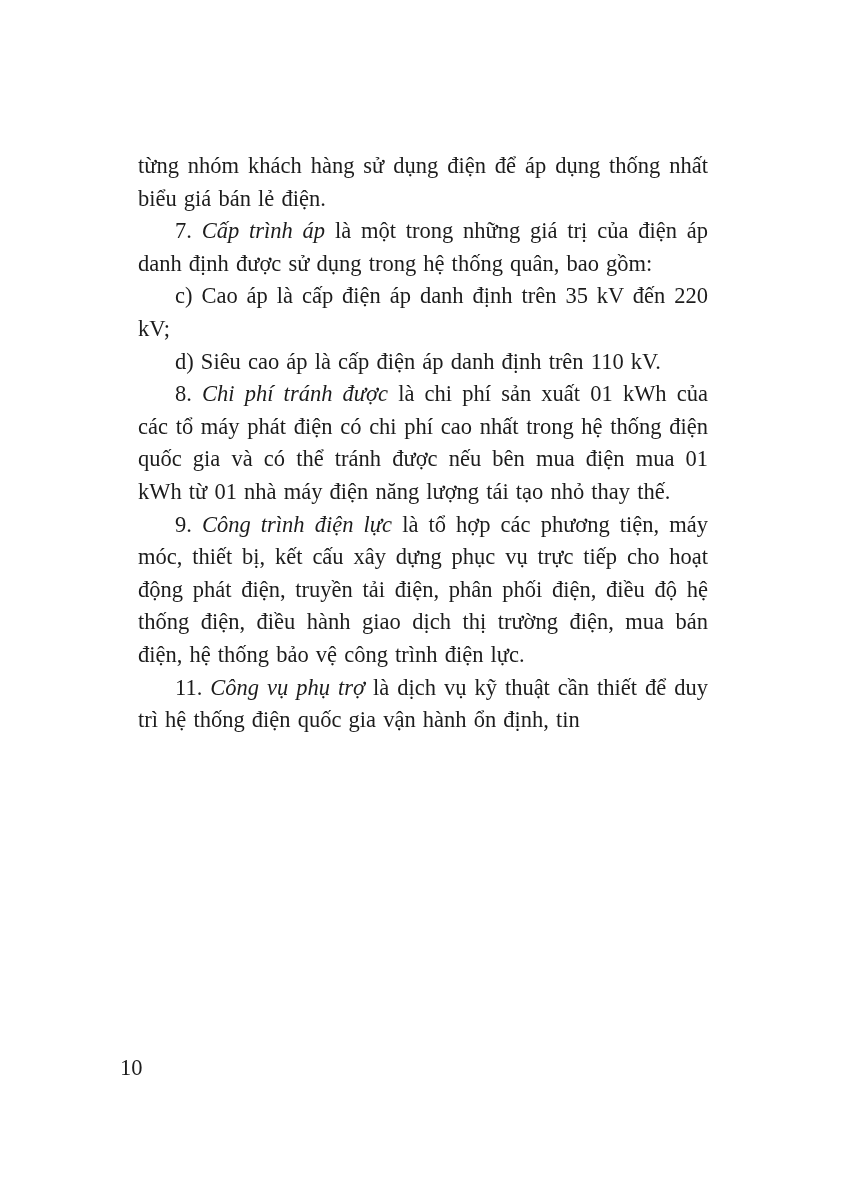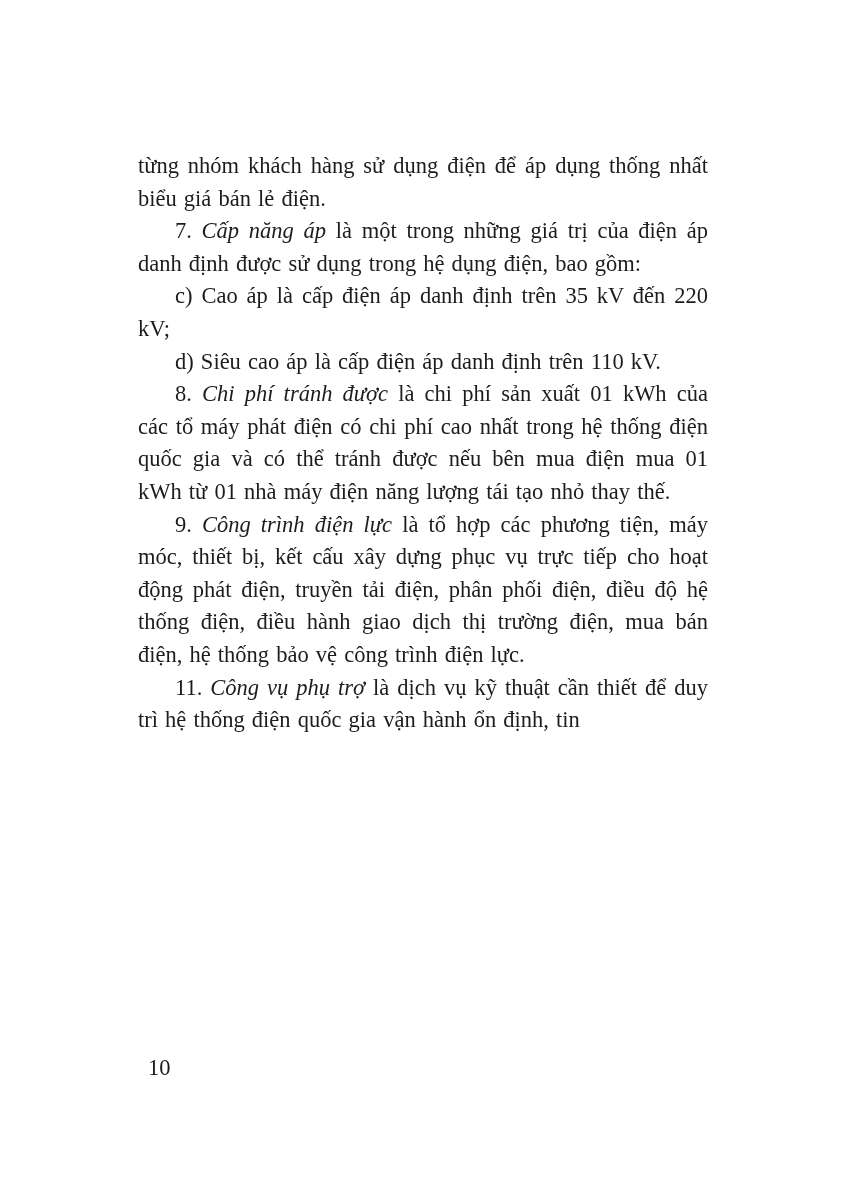--- a/index.html
+++ b/index.html
@@ -26,35 +26,35 @@
     font-size: 22.5px;
     line-height: 32.6px;
     text-align: justify;
     word-spacing: 1.5px;
   }
   .para { margin: 0; padding: 0; }
   .para.indent { text-indent: 37px; }
   .italic { font-style: italic; }
   .page-number {
     position: absolute;
-    left: 148px;
+    left: 120px;
     top: 1052px;
     font-size: 22.5px;
     line-height: 32.6px;
   }
 </style>
 </head>
 <body>
 
 <div class="page">
   <main class="text-block">
 
     <p class="para"><span class="run">từng nhóm khách hàng sử dụng điện để áp dụng thống nhất biểu giá bán lẻ điện.</span></p>
 
-    <p class="para indent"><span class="run">7. </span><span class="run italic">Cấp năng áp</span><span class="run"> là một trong những giá trị của điện áp danh định được sử dụng trong hệ dụng điện, bao gồm:</span></p>
+    <p class="para indent"><span class="run">7. </span><span class="run italic">Cấp trình áp</span><span class="run"> là một trong những giá trị của điện áp danh định được sử dụng trong hệ thống quân, bao gồm:</span></p>
 
 
 
     <p class="para indent"><span class="run">c) Cao áp là cấp điện áp danh định trên 35 kV đến 220 kV;</span></p>
 
     <p class="para indent"><span class="run">d) Siêu cao áp là cấp điện áp danh định trên 110 kV.</span></p>
 
     <p class="para indent"><span class="run">8. </span><span class="run italic">Chi phí tránh được</span><span class="run"> là chi phí sản xuất 01 kWh của các tổ máy phát điện có chi phí cao nhất trong hệ thống điện quốc gia và có thể tránh được nếu bên mua điện mua 01 kWh từ 01 nhà máy điện năng lượng tái tạo nhỏ thay thế.</span></p>
 
     <p class="para indent"><span class="run">9. </span><span class="run italic">Công trình điện lực</span><span class="run"> là tổ hợp các phương tiện, máy móc, thiết bị, kết cấu xây dựng phục vụ trực tiếp cho hoạt động phát điện, truyền tải điện, phân phối điện, điều độ hệ thống điện, điều hành giao dịch thị trường điện, mua bán điện, hệ thống bảo vệ công trình điện lực.</span></p>

